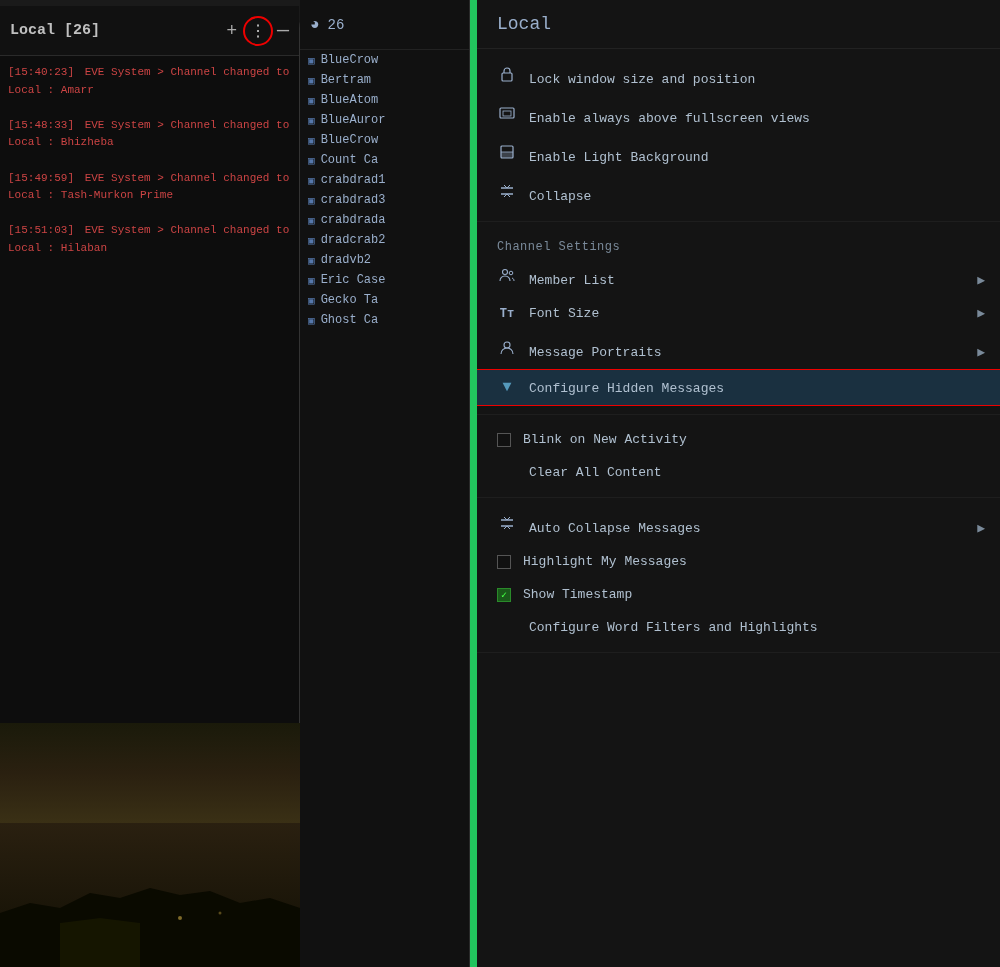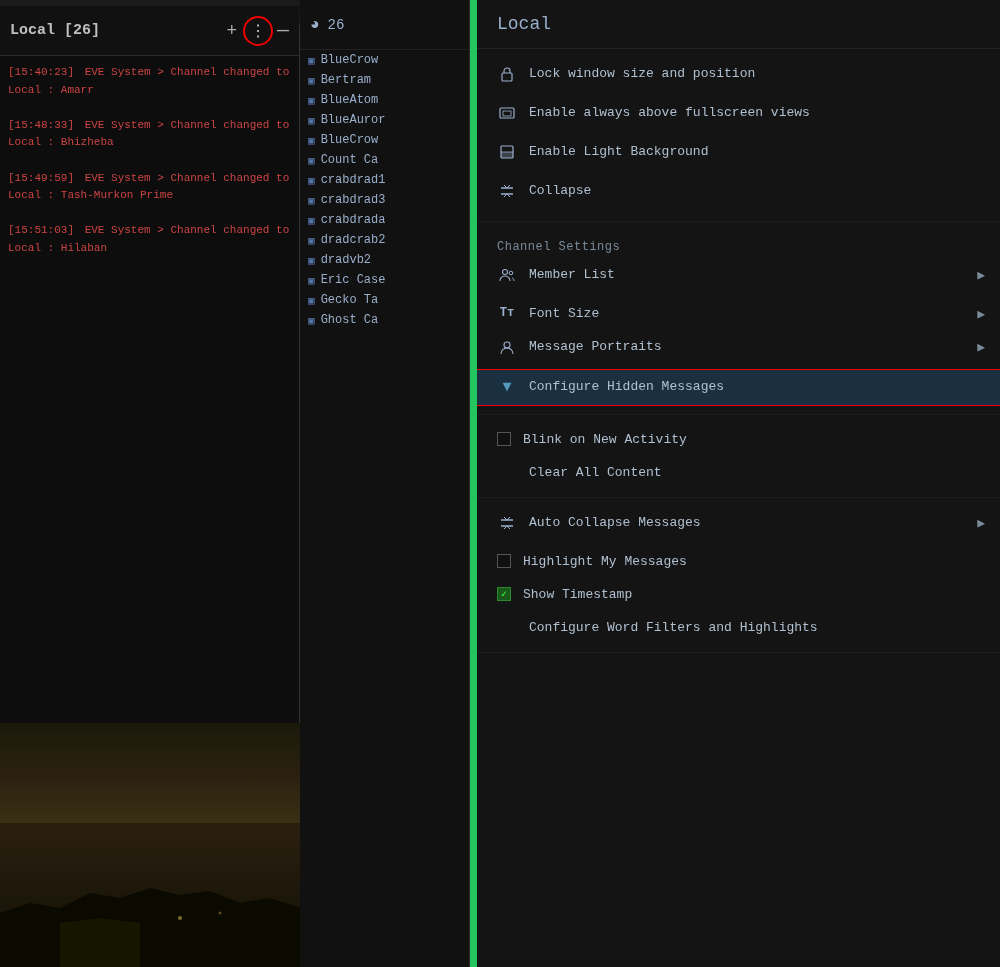--- a/index.html
+++ b/index.html
@@ -200,21 +200,21 @@
       border-bottom: 1px solid #222;
     }
 
     .menu-section {
       padding: 8px 0;
       border-bottom: 1px solid #1e1e1e;
     }
 
     .menu-item {
       display: flex;
-      align-items: flex-start;
+      align-items: flex-end;
       padding: 9px 20px;
       color: #b0c0d0;
       font-size: 13px;
       cursor: pointer;
       position: relative;
     }
 
     .menu-item.highlighted {
       background: #1a3040;
       border-top: 1px solid #e00;

